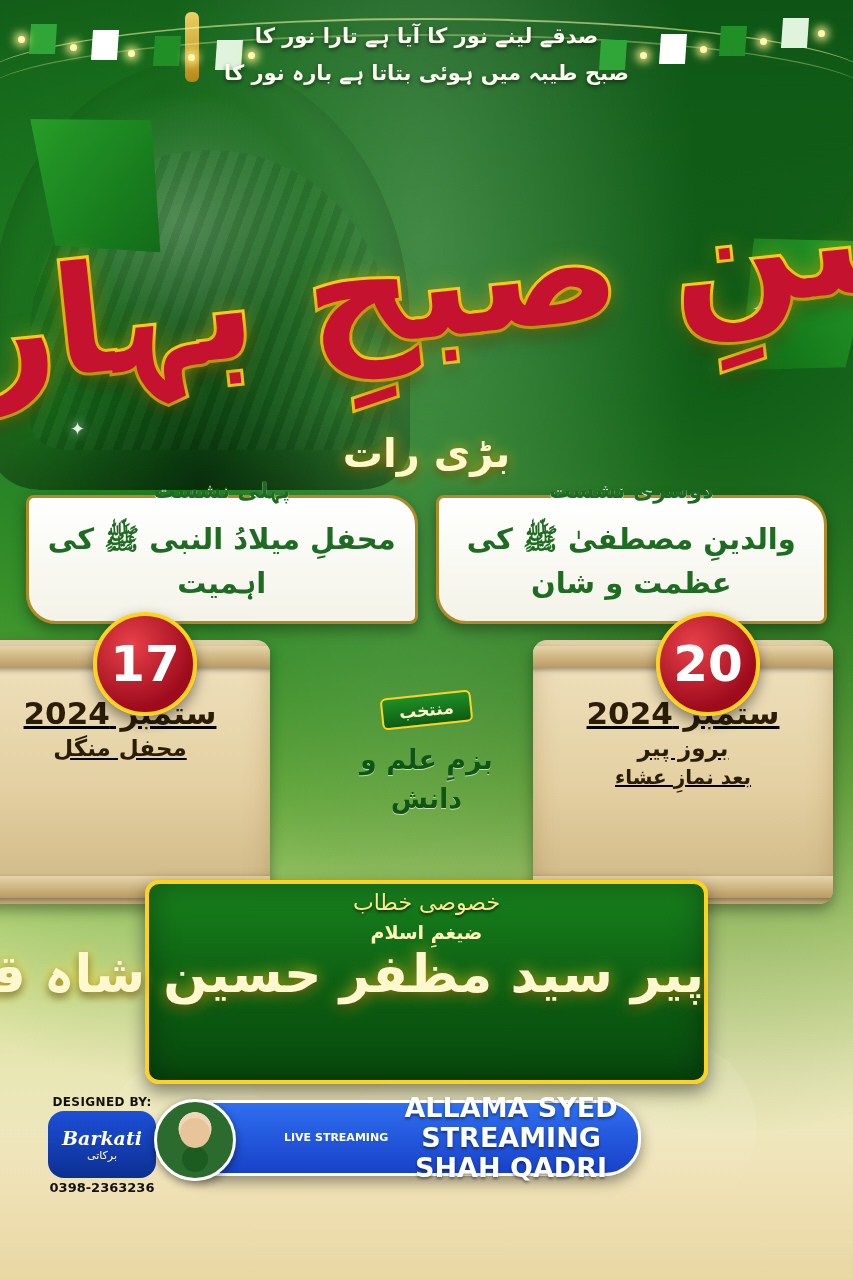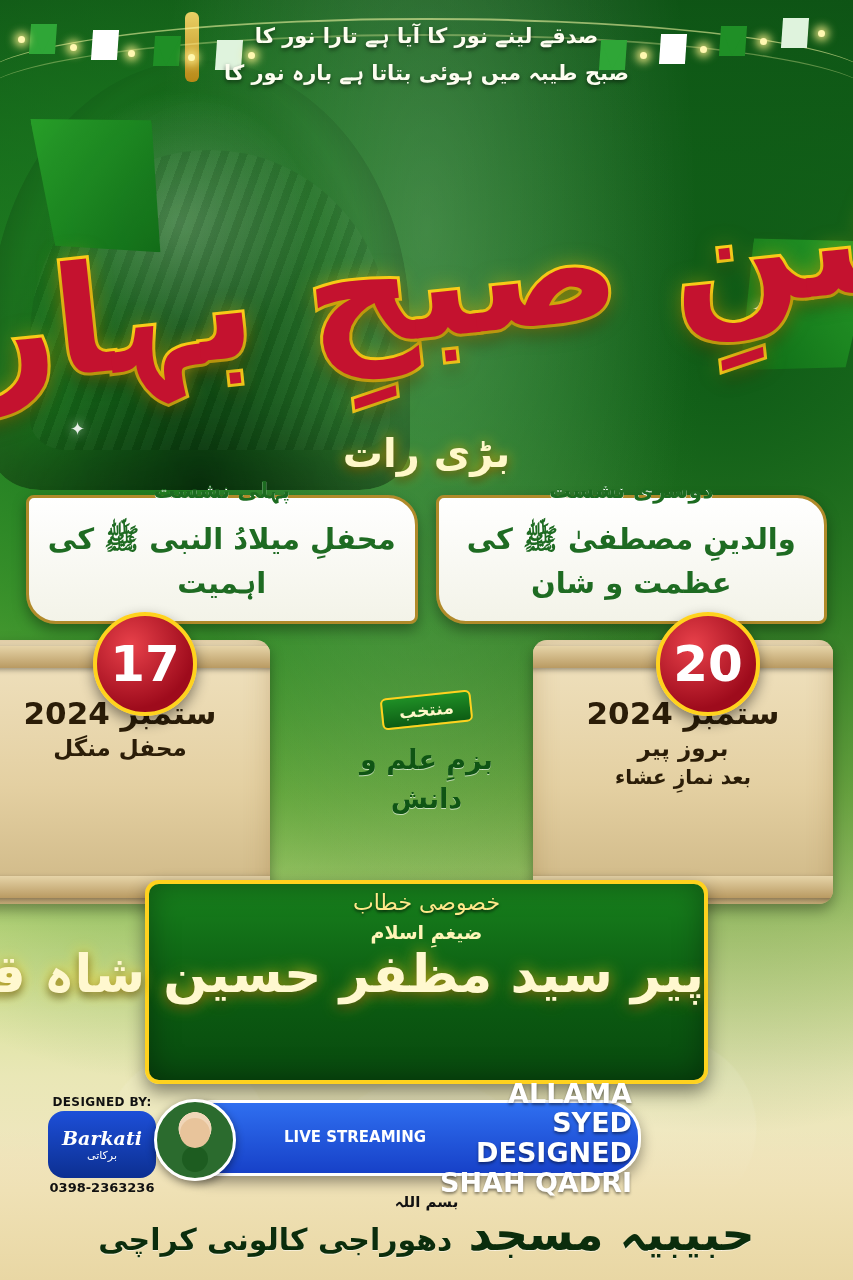--- a/index.html
+++ b/index.html
@@ -161,21 +161,21 @@
   .daybadge{
     position:absolute;top:-28px;left:50%;transform:translateX(-50%);
     width:96px;height:96px;border-radius:50%;
     background:radial-gradient(circle at 35% 30%,#e8414a,#9e0b1c 70%);
     border:4px solid #ffd21e;
     color:#fff;font-size:50px;font-weight:bold;
     display:flex;align-items:center;justify-content:center;
     box-shadow:0 6px 14px rgba(0,0,0,.45);
     z-index:4;
   }
-  .scroll-wrap{position:relative;width:250px;}
+  .scroll-wrap{position:relative;width:250px;text-decoration:underline;}
   .mid-note{
     width:190px;text-align:center;direction:rtl;margin-top:54px;
   }
   .mid-chip{
     display:inline-block;background:linear-gradient(180deg,#1f8f26,#0d5c14);
     color:#fff8c9;font-size:17px;font-weight:bold;
     padding:4px 16px;border-radius:6px;border:2px solid #ffd21e;
     transform:rotate(-6deg);
   }
   .mid-text{
@@ -229,23 +229,23 @@
   .avatar:after{
     content:"";position:absolute;left:50%;top:16px;transform:translateX(-50%);
     width:30px;height:30px;border-radius:50%;background:#e8c49b;
     box-shadow:0 26px 0 -2px #1d5c20;
   }
   .fb{
     width:30px;height:30px;border-radius:50%;background:#fff;color:#1741c8;
     font-weight:bold;font-size:21px;line-height:30px;text-align:center;
     margin-left:6px;margin-right:70px;font-family:"DejaVu Serif",serif;
   }
-  .live-label{color:#fff;font-size:15px;font-weight:bold;line-height:1.05;margin-right:2px;text-align:center;}
+  .live-label{color:#fff;font-size:11px;font-weight:bold;line-height:1.05;margin-right:2px;text-align:center;}
   .live-name{
-    color:#fff;font-size:27px;font-weight:bold;line-height:1.1;text-align:right;flex:1;
+    color:#fff;font-size:27px;font-weight:bold;line-height:1.1;text-align:center;flex:1;
     text-shadow:0 2px 3px rgba(0,0,0,.45);padding-right:6px;
   }
 
   
   .footer{
     position:absolute;left:0;right:0;bottom:18px;text-align:center;direction:rtl;
   }
   .footer .crest{
     font-size:15px;font-weight:bold;color:#111;margin-bottom:-4px;
   }
@@ -359,25 +359,18 @@
     <div class="dphone">0398-2363236</div>
   </div>
 
   <div class="livebar">
     <div class="avatar"></div>
     <div class="fb">f</div>
     <div class="live-label">LIVE
 STREAMING</div>
     <div class="live-name">
       <div>ALLAMA SYED</div>
-      <div>DESIGNED SHAH QADRI</div>
-    </div>
-  </div>
-
-  <div class="footer">
-    <div class="crest">بسم اللہ</div>
-    <div class="fname">
-      <span>حبیبیہ مسجد</span>
-      <span class="floc">دھوراجی کالونی کراچی</span>
-    </div>
-  </div>
+      <div>STREAMING SHAH QADRI</div>
+    </div>
+  </div>
+
 
 </div>
 
 </body></html>

